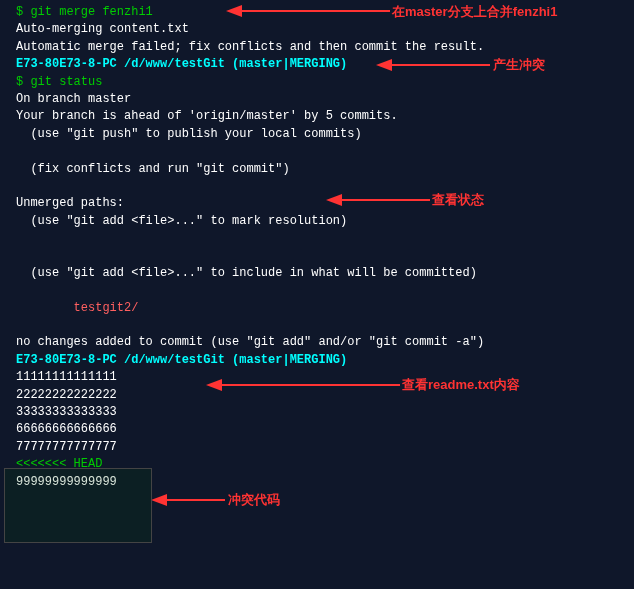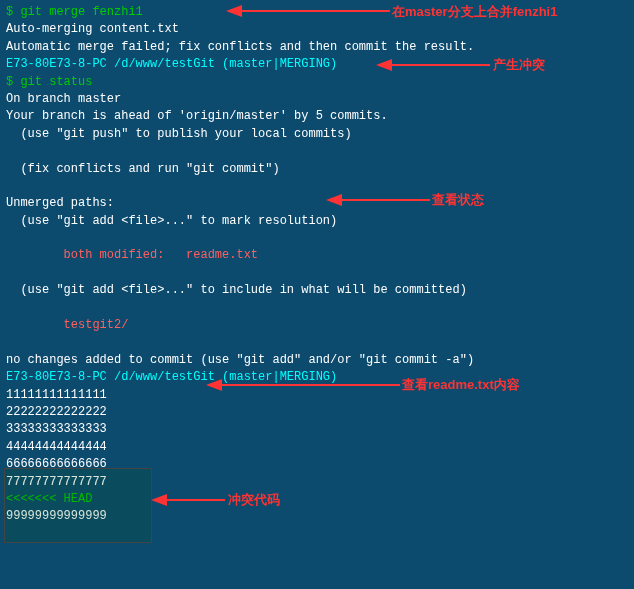--- a/index.html
+++ b/index.html
@@ -7,34 +7,34 @@
       background: #000;
       font-family: 'Courier New', Courier, monospace;
       font-size: 12px;
       color: #c0c0c0;
       width: 634px;
       height: 589px;
       overflow: hidden;
       position: relative;
     }
     .terminal {
-      background: #0c4a6e;
-      padding: 4px 6px;
+      background: #0f172a;
+      padding: 4px 16px;
       width: 100%;
       height: 100%;
       position: relative;
     }
     .line {
       line-height: 1.45;
       white-space: pre;
     }
     .green { color: #00cc00; }
     .white { color: #ffffff; }
     .red { color: #ff6060; }
-    .cyan { color: #00ffff; }
+    .cyan { color: #00ffff; font-weight: bold; }
   </style>
 </head>
 <body>
 
 <div class="terminal">
 
   <div class="line"><span class="green">$ git merge fenzhi1</span></div>
 
   <div class="line"><span class="white">Auto-merging content.txt</span></div>
 
@@ -46,34 +46,32 @@
   <div class="line"><span class="green">$ git status</span></div>
   <div class="line"><span class="white">On branch master</span></div>
   <div class="line"><span class="white">Your branch is ahead of 'origin/master' by 5 commits.</span></div>
   <div class="line"><span class="white">  (use "git push" to publish your local commits)</span></div>
   <div class="line"><span class="white">&nbsp;</span></div>
   <div class="line"><span class="white">  (fix conflicts and run "git commit")</span></div>
   <div class="line"><span class="white">&nbsp;</span></div>
   <div class="line"><span class="white">Unmerged paths:</span></div>
   <div class="line"><span class="white">  (use "git add &lt;file&gt;..." to mark resolution)</span></div>
   <div class="line"><span class="white">&nbsp;</span></div>
-  <div class="line"><span class="red">        both modified:   readme.txt</span></div>
   <div class="line"><span class="white">&nbsp;</span></div>
   <div class="line"><span class="white">  (use "git add &lt;file&gt;..." to include in what will be committed)</span></div>
   <div class="line"><span class="white">&nbsp;</span></div>
   <div class="line"><span class="red">        testgit2/</span></div>
   <div class="line"><span class="white">&nbsp;</span></div>
   <div class="line"><span class="white">no changes added to commit (use "git add" and/or "git commit -a")</span></div>
 
   <div class="line"><span class="cyan">E73-80E73-8-PC /d/www/testGit (master|MERGING)</span></div>
 
   <div class="line"><span class="white">11111111111111</span></div>
   <div class="line"><span class="white">22222222222222</span></div>
   <div class="line"><span class="white">33333333333333</span></div>
-  <div class="line"><span class="white">44444444444444</span></div>
   <div class="line"><span class="white">66666666666666</span></div>
   <div class="line"><span class="white">77777777777777</span></div>
 
   <div class="line"><span class="green">&lt;&lt;&lt;&lt;&lt;&lt;&lt; HEAD</span></div>
   <div class="line"><span class="white">99999999999999</span></div>
 
   <svg style="position:absolute;top:2px;left:0;width:634px;height:30px;overflow:visible;pointer-events:none;">
     <defs>
       <marker id="ah1" markerWidth="8" markerHeight="8" refX="6" refY="3" orient="auto">
         <path d="M0,0 L0,6 L8,3 z" fill="#ff3333"></path>

